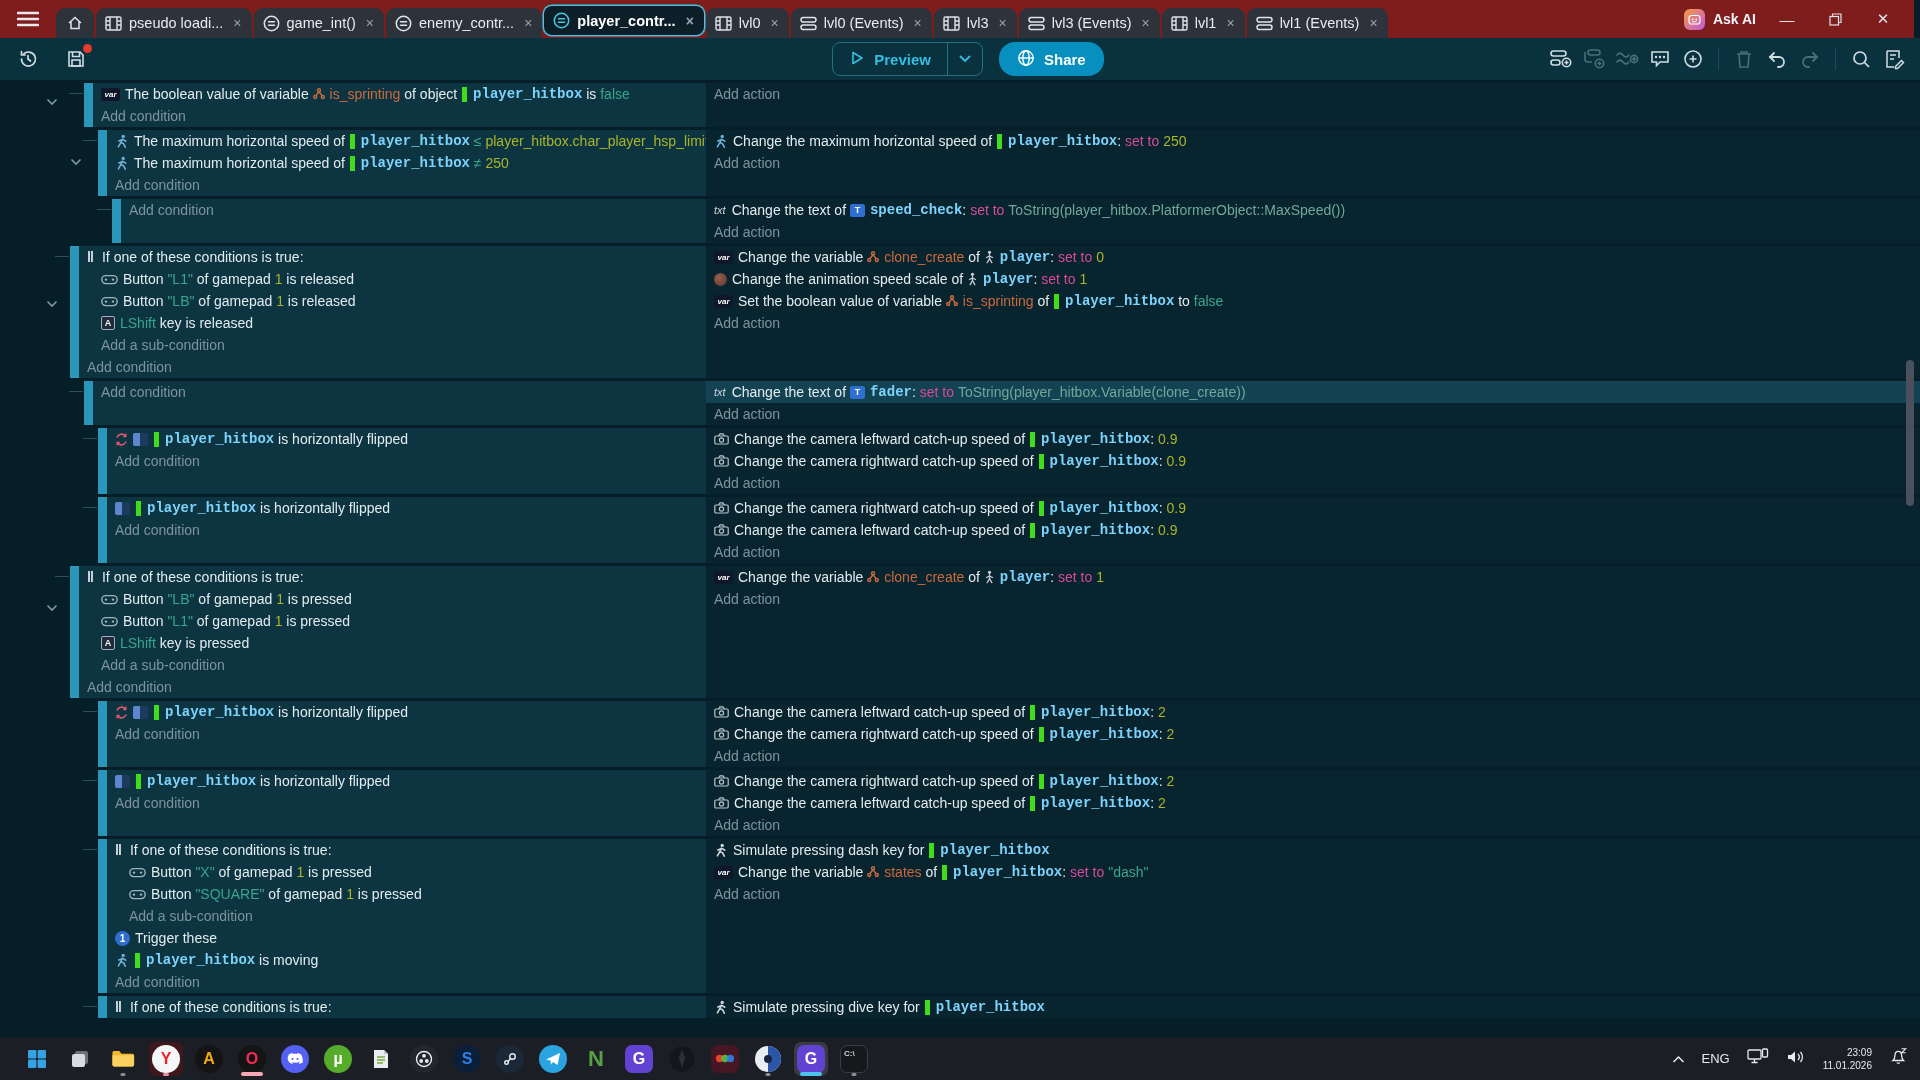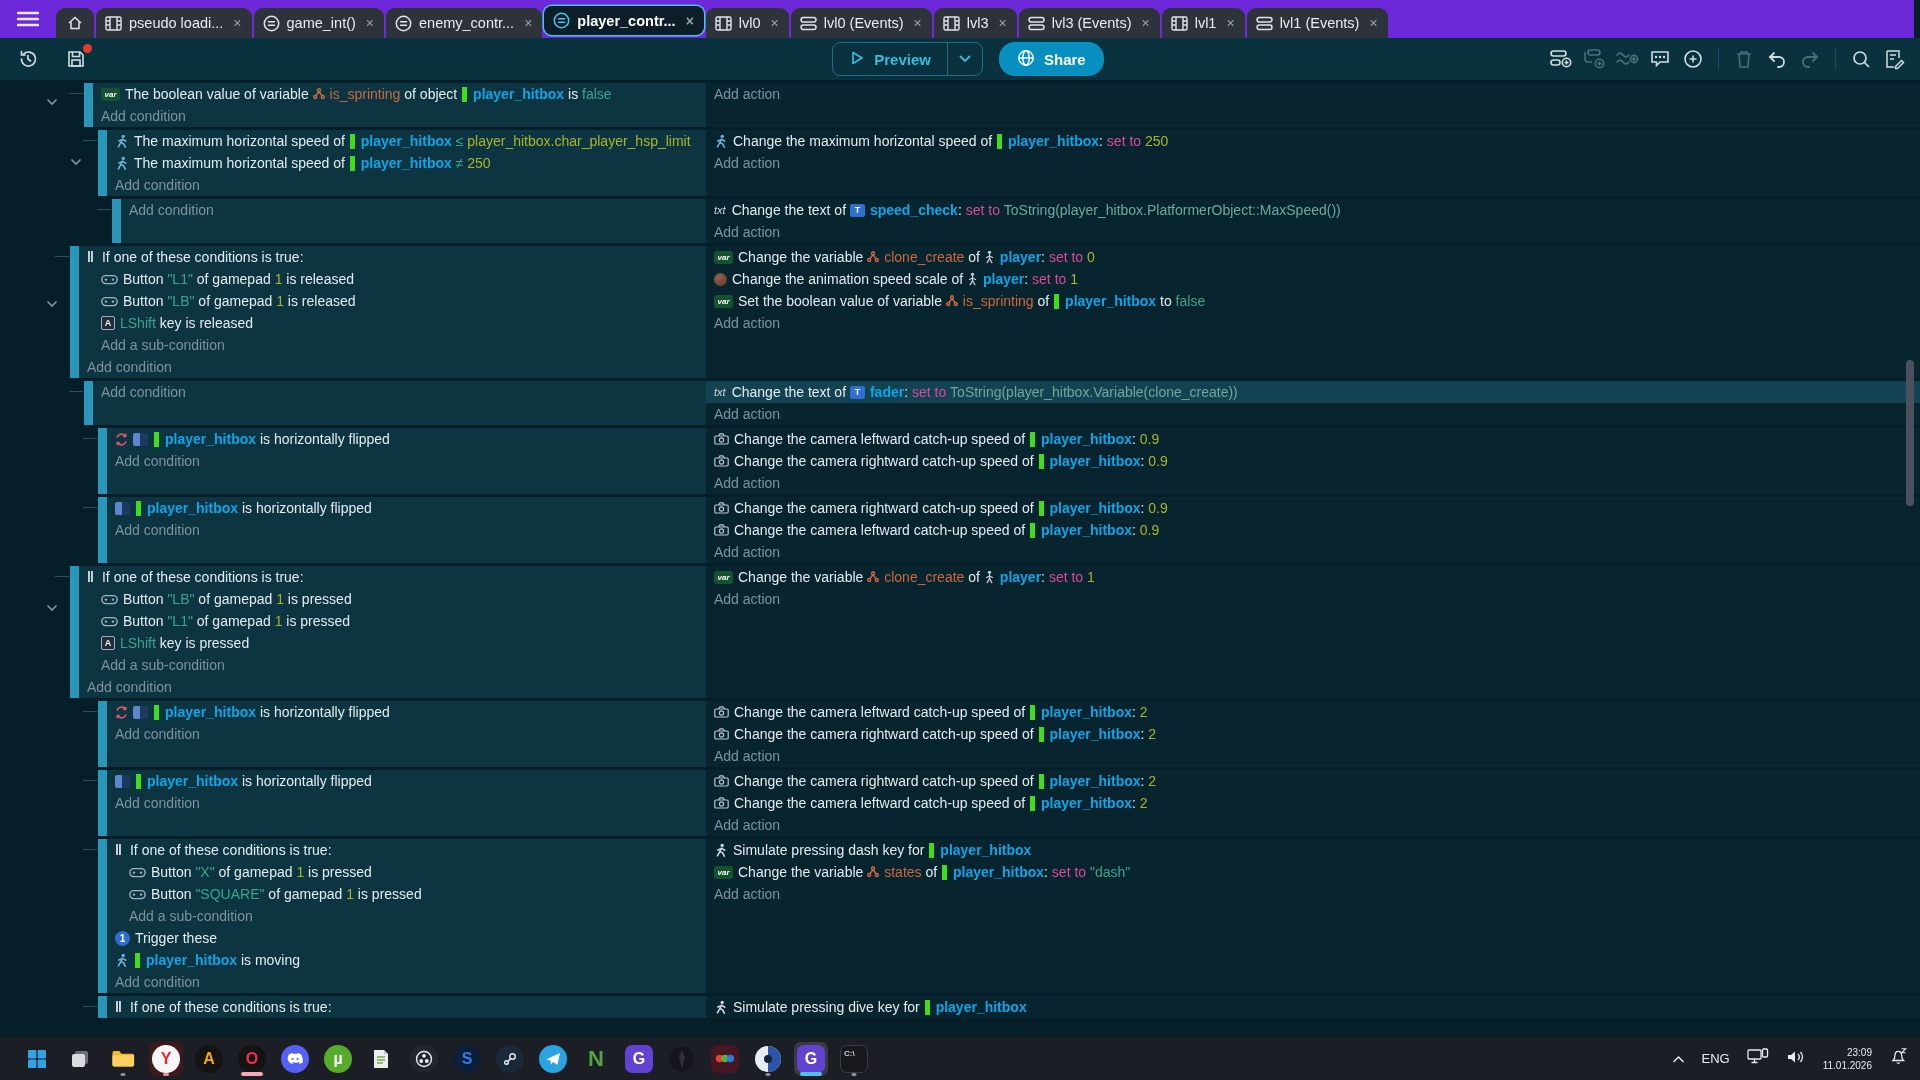--- a/index.html
+++ b/index.html
@@ -1,20 +1,20 @@
 <!DOCTYPE html>
 <html><head>
 <meta charset="utf-8">
 <style>
   html,body{margin:0;padding:0;background:#000;}
   .screen{position:relative;width:1920px;height:1080px;overflow:hidden;
     font-family:"Liberation Sans",sans-serif;color:#dfe8ec;background:#051e28;}
 
   
-  .titlebar{position:absolute;top:0;left:0;right:6px;height:38px;background:#6d28d9;
+  .titlebar{position:absolute;top:0;left:0;right:6px;height:38px;background:#7f1d1d;
     display:flex;align-items:flex-end;}
   .hamburger{width:56px;height:38px;display:flex;align-items:center;justify-content:center;color:#e8eaf0;cursor:pointer;}
   .tabs{display:flex;align-items:flex-end;height:38px;flex:none;}
   .tab{height:30px;display:inline-flex;align-items:center;gap:7px;padding:0 10px 0 9px;
     background:#2e323b;border-radius:9px 9px 0 0;margin-right:2px;font-size:14.5px;color:#e9ebf0;cursor:pointer;white-space:nowrap;}
   .tab .ticon{display:inline-flex;color:#dfe3ec;}
   .tab.active{background:#0c1f29;border-radius:8px;height:29px;margin-bottom:3px;
     box-shadow:0 0 0 1.5px #42c4e7;color:#fff;font-weight:bold;}
   .tab.active .ticon{color:#49c7e9;}
   .tab .close{color:#9aa2ae;font-size:14px;margin-left:3px;cursor:pointer;}
@@ -47,34 +47,34 @@
   .event::before{content:'';position:absolute;left:calc(var(--ind)*14px + 55px);top:10px;width:14px;height:1px;background:#2e4e5a;}
   .spacer{flex:none;width:calc(70px + var(--ind)*14px);}
   .dragbar{flex:none;width:9px;background:#2a97ba;cursor:grab;}
   .cond{flex:none;width:calc(627px - var(--ind)*14px);background:#0d3541;}
   .act{flex:1;background:#08242e;}
   .row{height:22px;display:flex;align-items:center;padding-left:8px;font-size:14px;white-space:pre;cursor:pointer;}
   .row.sub{padding-left:22px;}
   .row.hl{background:#134253;}
   .seg{white-space:pre;}
   .seg.w{color:#e3ecef;}
-  .seg.obj{color:#0ea5e9;font-weight:bold;}
+  .seg.obj{color:#7dd3fc;font-weight:bold;font-family:Liberation Mono, monospace;}
   .seg.var{color:#c9693f;}
   .seg.val{color:#a9b529;}
   .seg.str{color:#3aa58d;}
   .seg.setto{color:#d84a9b;}
   .seg.expr{color:#6fa89b;}
   .row.add{color:#7d949e;}
   .chev{position:absolute;cursor:pointer;color:#7f99a4;}
   .scroll-thumb{position:absolute;right:6px;top:280px;width:8px;height:146px;background:#4a515c;border-radius:4px;cursor:pointer;}
 
   
   .ic{display:inline-flex;align-items:center;justify-content:center;margin-right:5px;flex:none;}
   .ic-object-bar{width:5px;height:15px;background:#3fdd1b;margin:0 6px 0 1px;}
-  .ic-variable-icon{width:19px;height:13px;background:#14532d;border-radius:2.5px;color:#fff;font-size:8px;font-style:italic;font-weight:bold;}
+  .ic-variable-icon{width:19px;height:13px;background:#0f172a;border-radius:2.5px;color:#fff;font-size:8px;font-style:italic;font-weight:bold;}
   .ic-text-object-icon{width:15px;height:13px;background:#2e6fd2;border-radius:2px;color:#fff;font-size:9px;font-weight:bold;}
   .ic-keyboard-icon{width:14px;height:14px;background:#232b3a;border:1px solid #9fb0bd;border-radius:2px;color:#e8eef2;font-size:9px;font-weight:bold;box-sizing:border-box;}
   .ic-trigger-once-icon{width:15px;height:15px;background:#2d6fd0;border-radius:50%;color:#fff;font-size:10px;font-weight:bold;}
   .ic-or-icon{color:#e8eef2;font-weight:bold;font-size:14px;margin-right:8px;}
   .ic-text-action-icon{color:#cdd8dd;font-size:11px;font-style:italic;margin-right:6px;}
   .ic-anim-speed-icon{width:13px;height:13px;border-radius:50%;background:radial-gradient(circle at 35% 35%,#96604e,#5a352b);}
   .ic-flip-icon{width:15px;height:13px;border-radius:2px;background:linear-gradient(90deg,#5c87cf 0 46%,#1b3a5e 46%);}
 
   
   .taskbar{position:absolute;bottom:0;left:0;right:0;height:43px;background:#1b1e25;display:flex;align-items:center;}
@@ -226,20 +226,43 @@
               <g fill="none" stroke="currentColor" stroke-width="1.5">
                 <rect x="1" y="2.5" width="15" height="4.6" rx="2.3"></rect>
                 <rect x="1" y="10" width="15" height="4.6" rx="2.3"></rect>
               </g>
             </svg>
           </span>
           <span>lvl1 (Events)</span>
           <span class="close">×</span>
         </div>
       </div>
+    <div class="tb-right">
+      <div class="askai">
+        <span class="askai-ic">
+          <svg width="13" height="13" viewBox="0 0 13 13">
+              <rect x="1" y="2.5" width="11" height="8.5" rx="2.5" fill="none" stroke="#fff" stroke-width="1.2"></rect>
+              <circle cx="4.7" cy="6.4" r="0.9" fill="#fff"></circle>
+              <circle cx="8.3" cy="6.4" r="0.9" fill="#fff"></circle>
+              <path d="M4.7 8.8h3.6" stroke="#fff" stroke-width="1" stroke-linecap="round"></path>
+            </svg>
+        </span>
+        <span>Ask AI</span>
+      </div>
+      <div class="winbtn">—</div>
+      <div class="winbtn">
+        <svg width="13" height="13" viewBox="0 0 13 13">
+            <g fill="none" stroke="#dfe3ea" stroke-width="1.2">
+              <rect x="1" y="3.5" width="8.5" height="8.5"></rect>
+              <path d="M3.5 3.5V1H12v8.5H9.5"></path>
+            </g>
+          </svg>
+      </div>
+      <div class="winbtn">✕</div>
+    </div>
   </div>
 
   <div class="toolbar">
     <div class="tool-left">
         <div class="tbtn">
           <svg width="22" height="22" viewBox="0 0 22 22">
             <g fill="none" stroke="currentColor" stroke-width="1.7" stroke-linecap="round">
               <path d="M4.5 11a7 7 0 1 0 2.05-4.95"></path>
               <path d="M4.5 3.5V7H8"></path>
               <path d="M11 7.5V11l2.5 2"></path>

